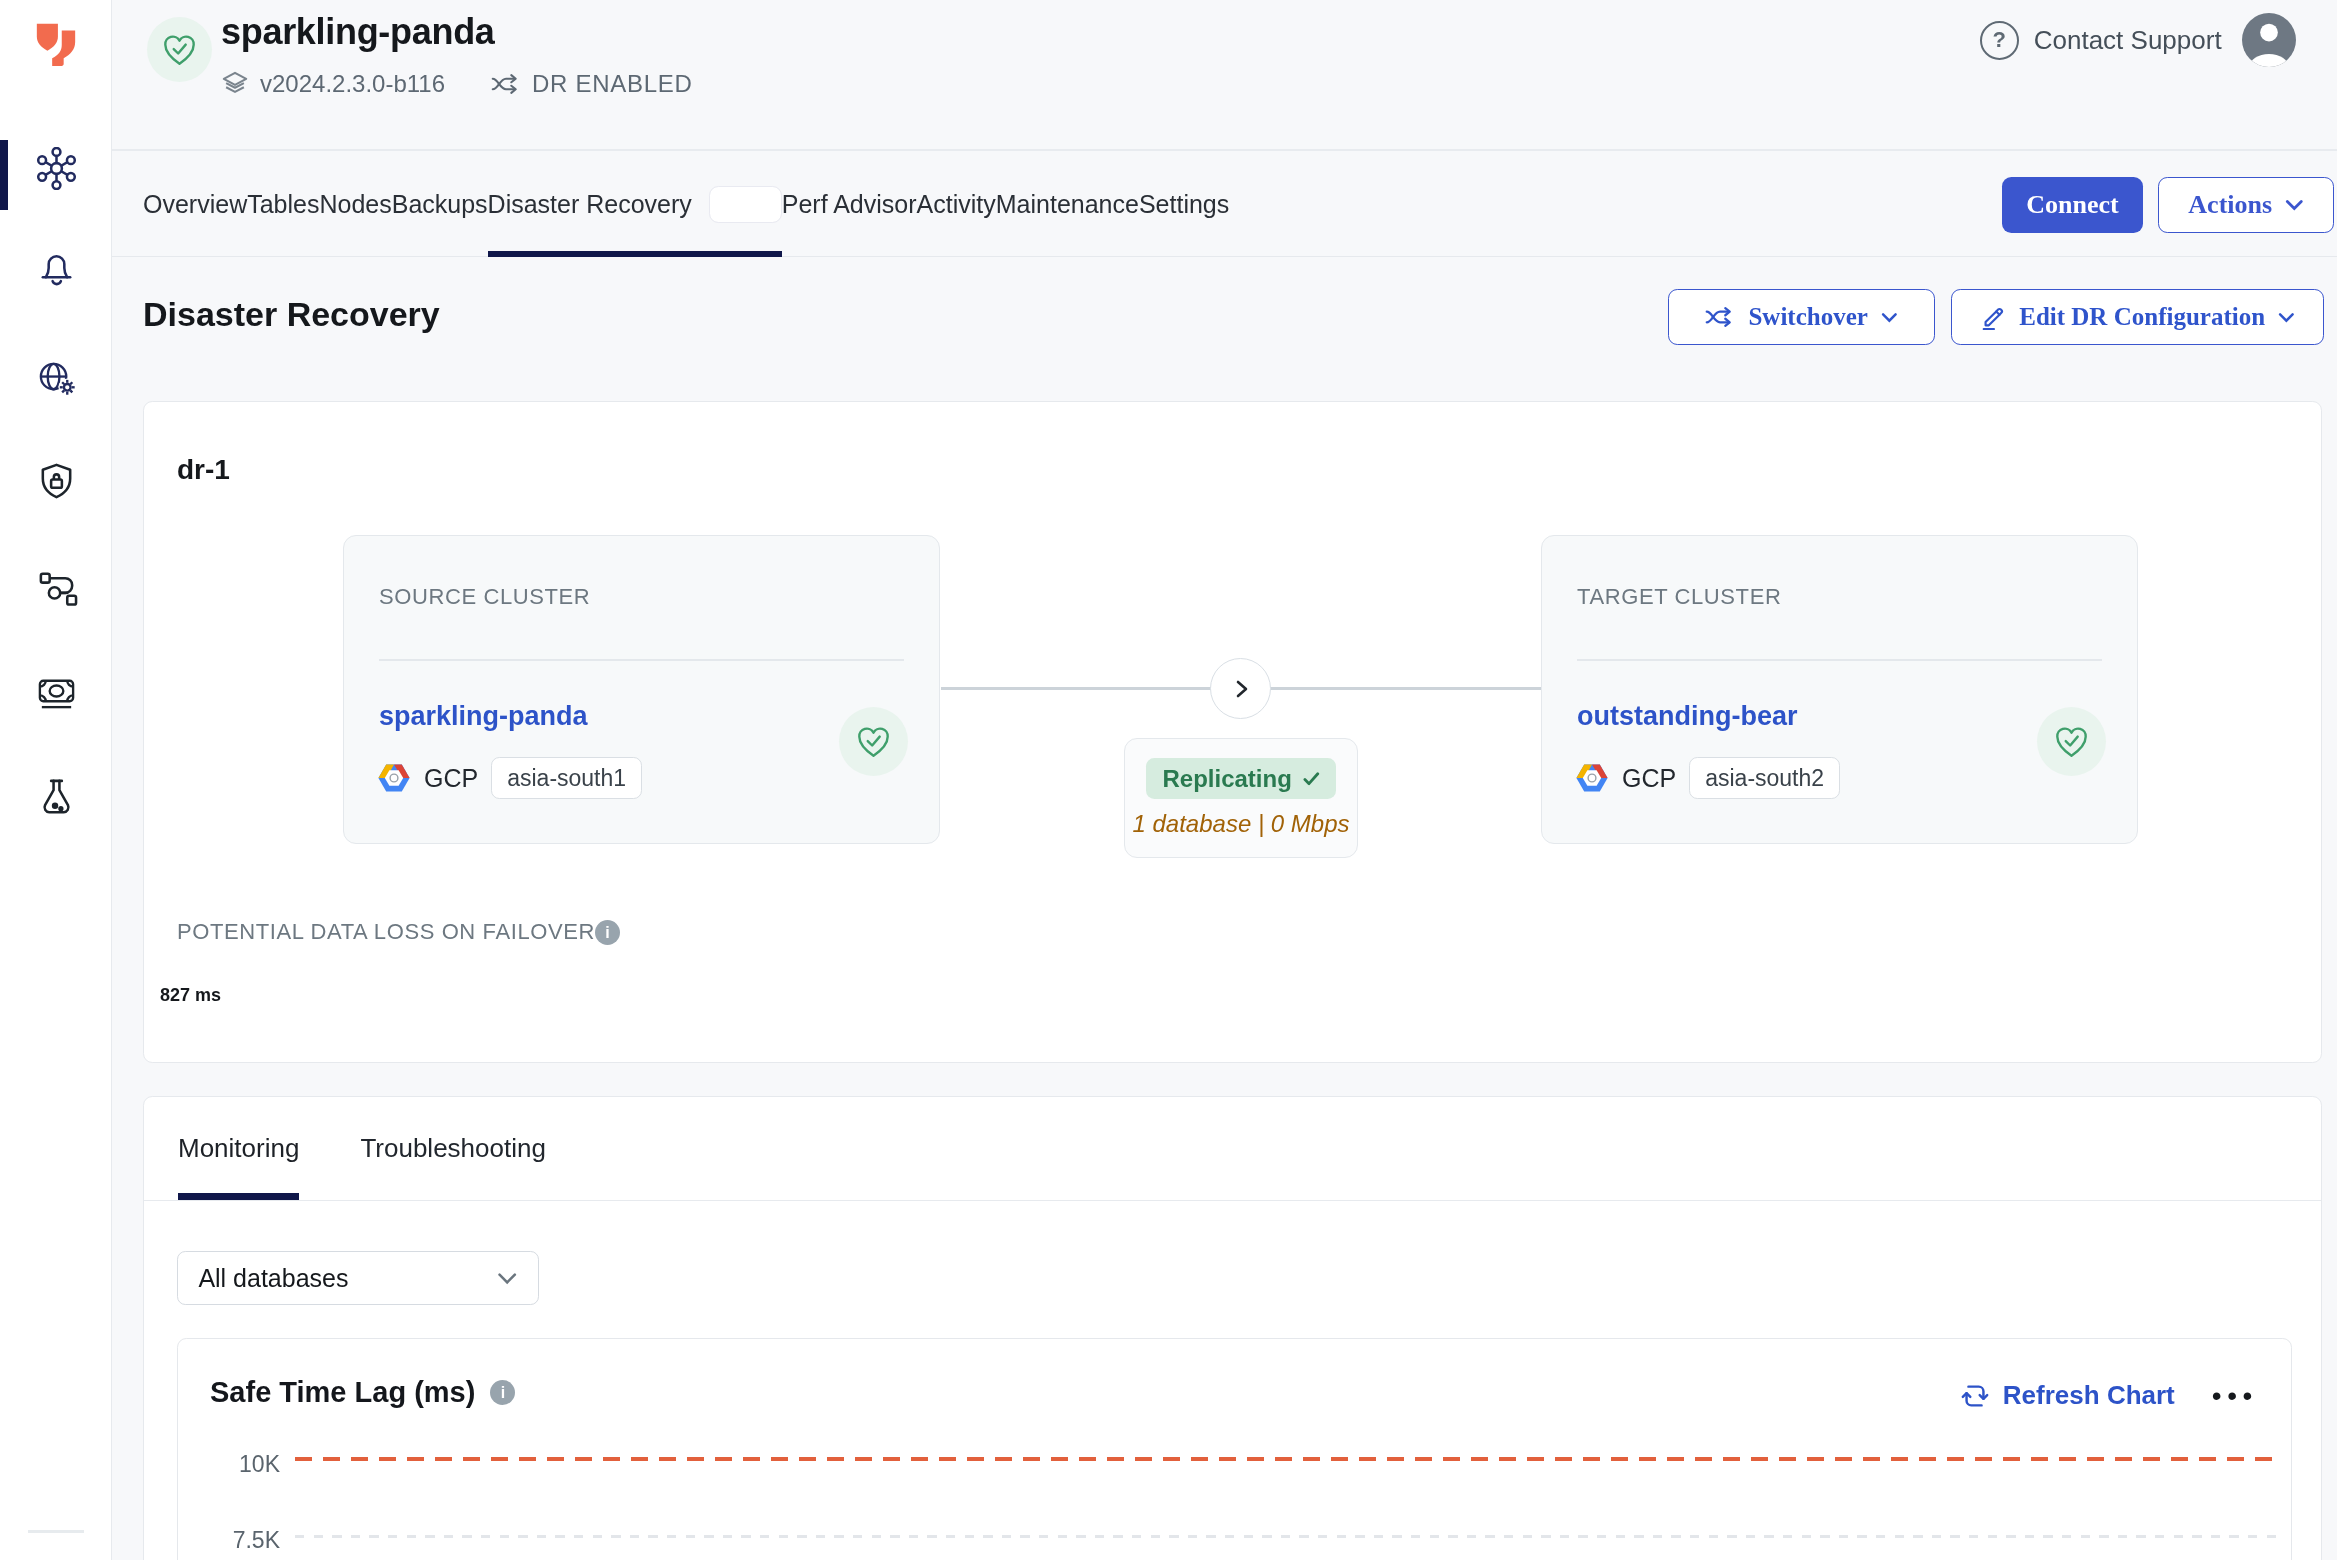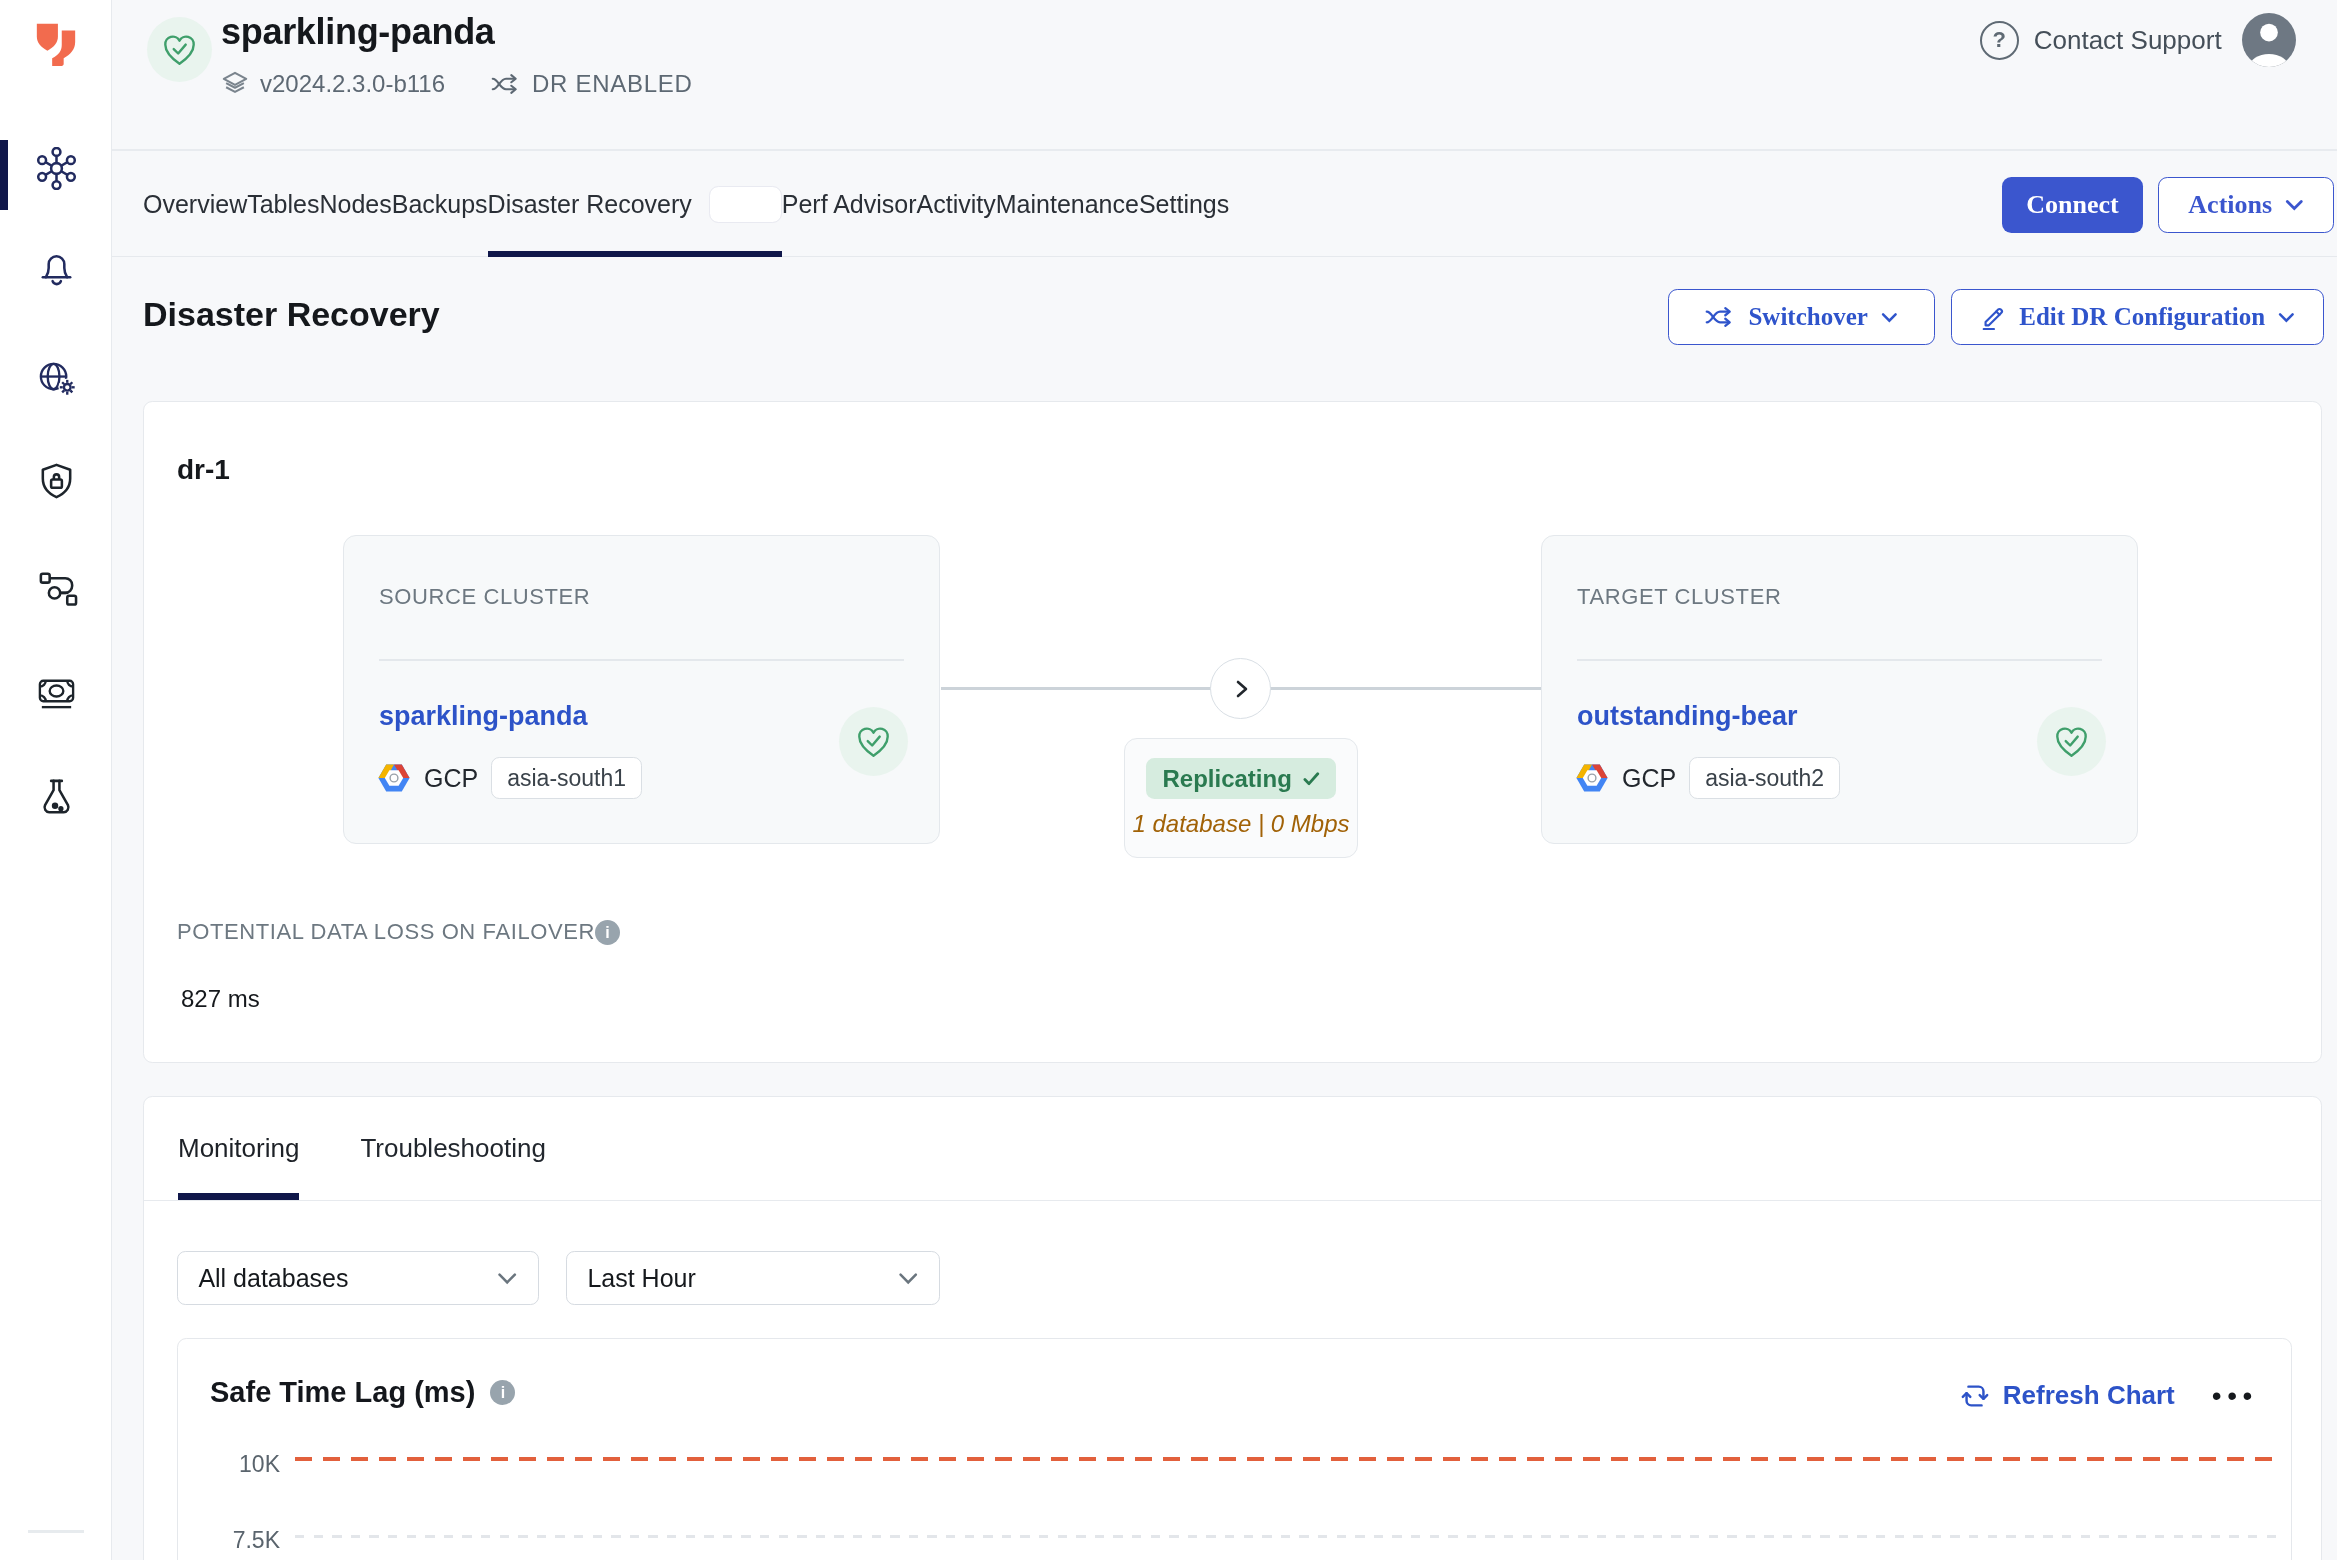--- a/index.html
+++ b/index.html
@@ -52,21 +52,21 @@
   .region-chip { padding:6.5px 15px; border:1.9px solid #dadfe4; border-radius:8.3px; background:#fff; font-size:23px; color:#3a424a; }
   .heart-sm { position:absolute; left:495px; top:171px; width:69px; height:69px; }
   .connector { position:absolute; left:797px; top:285px; width:600px; height:2.8px; background:#ccd3d9; }
   .conn-circle { position:absolute; left:1066px; top:256px; width:61px; height:61px; background:#fff; border:1.9px solid #d9dfe5; border-radius:50%; display:flex; align-items:center; justify-content:center; cursor:pointer; }
   .repl-box { position:absolute; left:980px; top:336px; width:234px; height:120px; background:#fafbfc; border:1.9px solid #e4e8ec; border-radius:13px; display:flex; flex-direction:column; align-items:center; justify-content:center; gap:10.2px;text-align:center; }
   .repl-pill { display:flex; align-items:center; gap:11px; padding:6.5px 16.7px; border-radius:8.3px; background:#d6ecdf; color:#2a7a50; font-size:24px; font-weight:600; }
   .repl-detail { font-size:24px; color:#a16207;font-style:italic; }
   .dl-row { position:absolute; left:33px; top:517px; display:flex; align-items:flex-end; }
   .dl-label { font-size:22px; color:#6d7881; letter-spacing:0.6px; }
   .info-dot { width:25px; height:25px; border-radius:50%; background:#98a4ad; color:#fff; font-size:16px; font-weight:700; display:flex; align-items:center; justify-content:center; cursor:pointer; }
-  .dl-value { position:absolute; left:37px; top:583px; font-size:24px; color:#15181c; }
+  .dl-value { position:absolute; left:16px; top:583px; font-size:18px; color:#15181c;font-weight:bold; }
 
   
   .mon-tabs { position:absolute; left:0; top:0; right:0; height:104px; border-bottom:1.9px solid #e7eaee; display:flex; gap:61px; padding-left:34px; }
   .mon-tab { display:flex; align-items:center; font-size:26px; color:#22272e; border-bottom:7.4px solid transparent; padding-top:7.4px; cursor:pointer; }
   .mon-tab.active { border-bottom-color:#10174a; color:#1d2127; }
   .select { position:absolute; top:154px; height:54px; background:#fff; border:1.9px solid #d6dbe1; border-radius:8.3px; display:flex; align-items:center; justify-content:space-between; padding:0 20.4px; font-size:25px; color:#15181c; cursor:pointer; }
   .chart-card { position:absolute; left:33px; top:241px; width:2115px; height:390px; background:#fff; border:1.9px solid #e5e8ec; border-radius:9.3px; }
   .chart-title-row { position:absolute; left:32px; top:37px; display:flex; align-items:center; gap:15px; }
   .chart-title { font-size:29px; font-weight:700; color:#14171c; }
   .chart-actions { position:absolute; right:33px; top:41px; display:flex; align-items:center; gap:37px; }
@@ -403,28 +403,20 @@
     </div>
 
     <div class="select" style="left:33px;width:362px;">
       <span>All databases</span>
       <span>
         <svg viewBox="0 0 16 10" width="20.4" height="13" stroke="#6a757e" stroke-width="2" fill="none" stroke-linecap="round">
             <path d="M2 2l6 6 6-6"></path>
           </svg>
       </span>
     </div>
-    <div class="select" style="left:422px;width:374px;">
-      <span>Last Hour</span>
-      <span>
-        <svg viewBox="0 0 16 10" width="20.4" height="13" stroke="#6a757e" stroke-width="2" fill="none" stroke-linecap="round">
-            <path d="M2 2l6 6 6-6"></path>
-          </svg>
-      </span>
-    </div>
 
     <div class="chart-card">
       <div class="chart-title-row">
         <span class="chart-title">Safe Time Lag (ms)</span>
         <span class="info-dot">i</span>
       </div>
       <div class="chart-actions">
         <span class="refresh">
           <span>
             <svg viewBox="0 0 32 32" width="30" height="30" stroke="#2d53c8" stroke-width="2.6" fill="none" stroke-linecap="round" stroke-linejoin="round">

